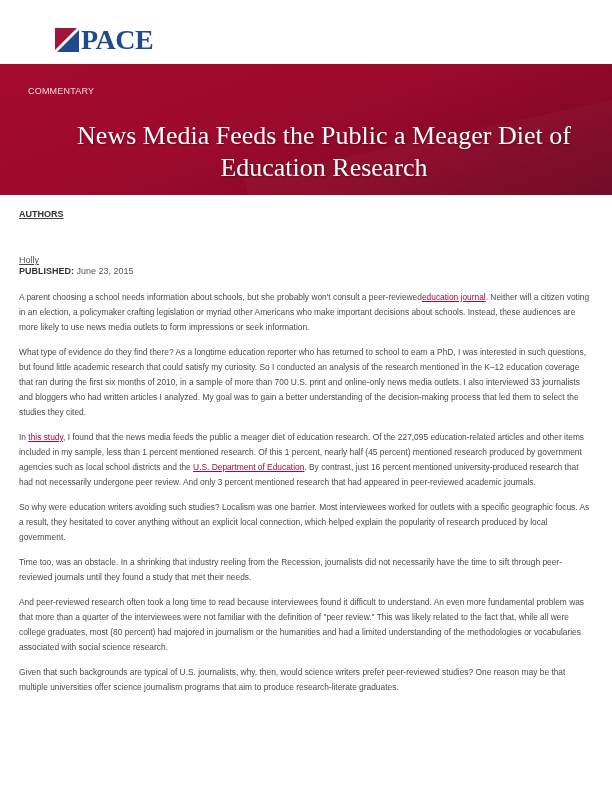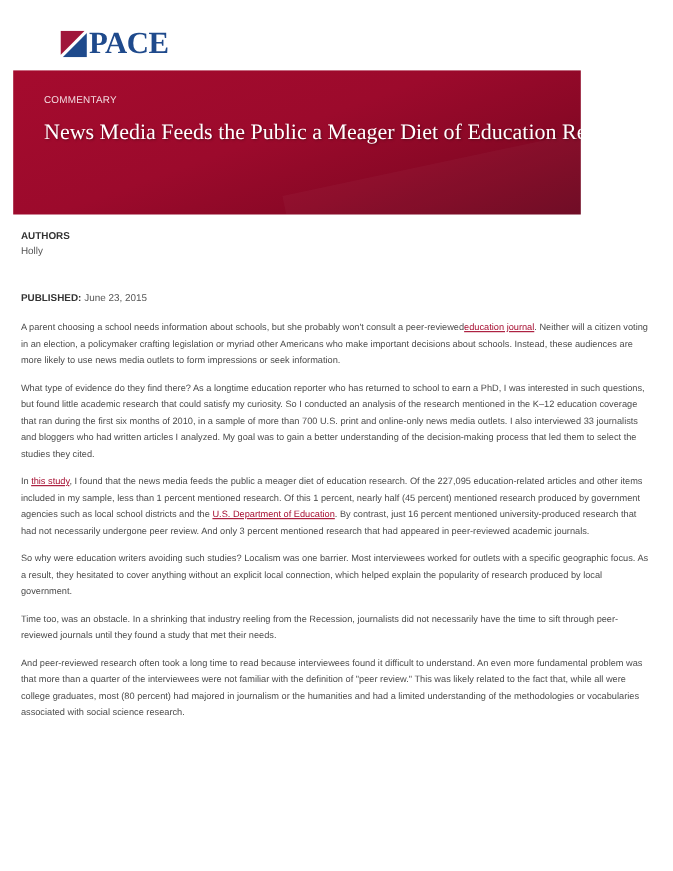--- a/index.html
+++ b/index.html
@@ -16,42 +16,43 @@
   }
   .logo-mark {
     width: 24px; height: 24px; position: relative; margin-right: 2px;
   }
   .logo-text {
     font-family: "Liberation Serif", serif;
     font-weight: bold; font-size: 28px; color: #1f4a8c;
     letter-spacing: -0.5px; line-height: 26px;
   }
   .banner {
-    position: absolute; left: 12px; top: 64px; width: 516px; height: 131px;
+    position: absolute; left: 0; top: 64px; width: 612px; height: 131px;
     background: linear-gradient(160deg, #a50b2e 0%, #9c0a2c 45%, #8a0826 70%, #6c061f 100%);
     overflow: hidden;
+    text-align: center;
   }
   .banner::after {
     content: ""; position: absolute; left: 260px; top: 60px; width: 500px; height: 200px;
     background: rgba(255,255,255,0.03); transform: rotate(-12deg);
   }
   .category {
     position: absolute; left: 28px; top: 22px;
     font-size: 9px; color: #f3dbe0; letter-spacing: 0.2px;
   }
   .title {
     position: absolute; left: 28px; top: 40px; width: 560px;
     font-family: "Liberation Serif", serif;
-    font-size: 20px; line-height: 32px; color: #ffffff;
+    font-size: 26px; line-height: 32px; color: #ffffff;
     text-shadow: 1px 1px 2px rgba(0,0,0,0.35);
-    margin: 0; font-weight: normal;
+    margin: 16px; font-weight: normal;
   }
-  .meta { position: absolute; left: 19px; top: 208px; font-size: 9px; color: #444; }
+  .meta { position: absolute; left: 19px; top: 208px; font-size: 9px; color: #444; text-decoration: underline; }
   .authors-label { font-weight: bold; font-size: 9px; color: #333; line-height: 13px; }
-  .author-line { line-height: 15px; font-size: 9px; color: #555; }
+  .author-line { line-height: 15px; font-size: 9px; color: #555; margin-top: 32px; }
   .author-row { display: flex; }
   .author-last { width: 61px; }
   .author-sep { margin-right: 8px; }
   .published { position: absolute; left: 19px; top: 266px; font-size: 9px; color: #555; }
   .published .label { font-weight: bold; color: #333; }
   .article { position: absolute; left: 19px; top: 290px; width: 574px; }
   .article p {
     margin: 0 0 10px 0; font-size: 8.4px; line-height: 15px; color: #4a4a4a;
   }
   .article a { color: #a50b2e; text-decoration: underline; text-align: right; }
@@ -84,13 +85,14 @@
   <span>June 23, 2015</span>
 </div>
 
 <div class="article">
   <p><span>A parent choosing a school needs information about schools, but she probably won't consult a peer-reviewed</span><a>education journal</a><span>. Neither will a citizen voting in an election, a policymaker crafting legislation or myriad other Americans who make important decisions about schools. Instead, these audiences are more likely to use news media outlets to form impressions or seek information.</span></p>
   <p>What type of evidence do they find there? As a longtime education reporter who has returned to school to earn a PhD, I was interested in such questions, but found little academic research that could satisfy my curiosity. So I conducted an analysis of the research mentioned in the K–12 education coverage that ran during the first six months of 2010, in a sample of more than 700 U.S. print and online-only news media outlets. I also interviewed 33 journalists and bloggers who had written articles I analyzed. My goal was to gain a better understanding of the decision-making process that led them to select the studies they cited.</p>
   <p><span>In </span><a>this study</a><span>, I found that the news media feeds the public a meager diet of education research. Of the 227,095 education-related articles and other items included in my sample, less than 1 percent mentioned research.  Of this 1 percent, nearly half (45 percent) mentioned research produced by government agencies such as local school districts and the </span><a>U.S. Department of Education</a><span>. By contrast, just 16 percent mentioned university-produced research that had not necessarily undergone peer review. And only 3 percent mentioned research that had appeared in peer-reviewed academic journals.</span></p>
   <p>So why were education writers avoiding such studies? Localism was one barrier. Most interviewees worked for outlets with a specific geographic focus. As a result, they hesitated to cover anything without an explicit local connection, which helped explain the popularity of research produced by local government.</p>
   <p>Time too, was an obstacle. In a shrinking that industry reeling from the Recession, journalists did not necessarily have the time to sift through peer-reviewed journals until they found a study that met their needs.</p>
   <p>And peer-reviewed research often took a long time to read because interviewees found it difficult to understand. An even more fundamental problem was that more than a quarter of the interviewees were not familiar with the definition of "peer review." This was likely related to the fact that, while all were college graduates, most (80 percent) had majored in journalism or the humanities and had a limited understanding of the methodologies or vocabularies associated with social science research.</p>
+  <p>Given that such backgrounds are typical of U.S. journalists, why, then, would science writers prefer peer-reviewed studies? One reason may be that multiple universities offer science journalism programs that aim to produce research-literate graduates.</p>
 </div>
 
 </body></html>

